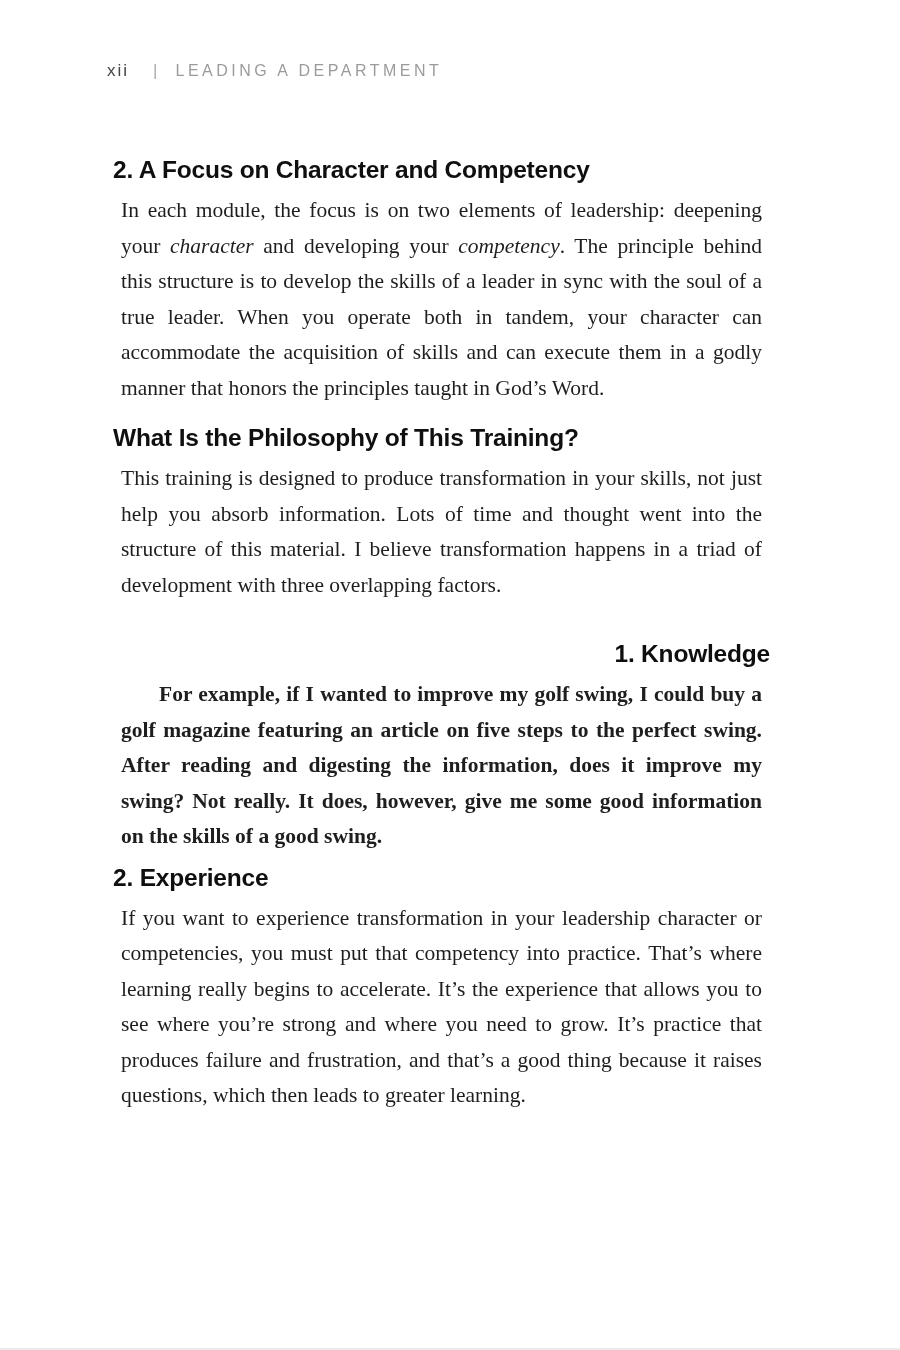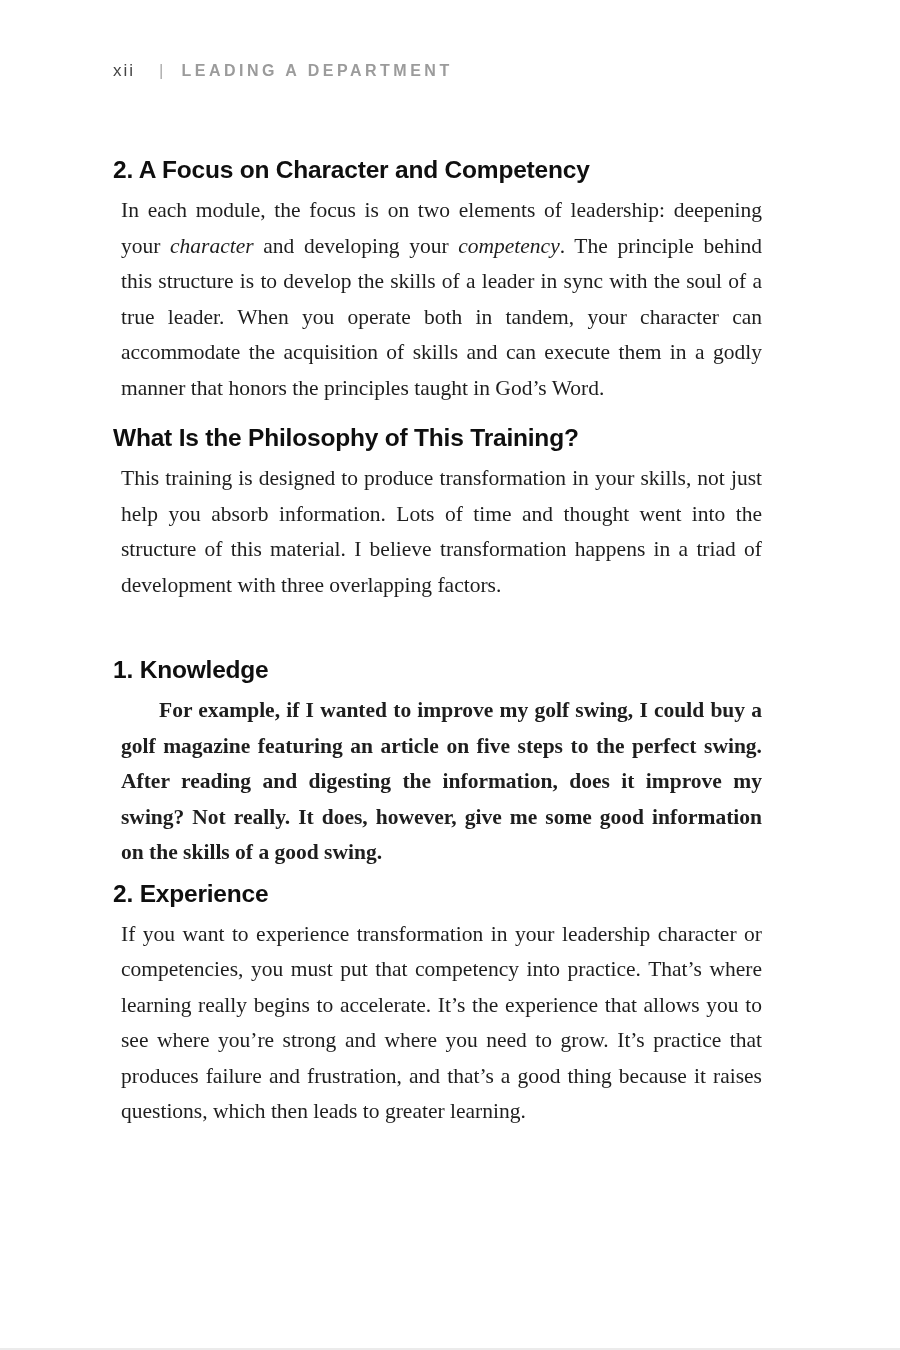--- a/index.html
+++ b/index.html
@@ -9,21 +9,21 @@
     width: 900px;
     height: 1350px;
     margin: 0 auto;
     background: #ffffff;
     overflow: hidden;
     font-family: "Liberation Serif", "DejaVu Serif", serif;
   }
   .running-header {
     position: absolute;
     top: 61px;
-    left: 113px;
+    left: 107px;
     display: flex;
     align-items: baseline;
     font-family: "Liberation Sans", sans-serif;
     line-height: 20px;
   }
   .folio {
     font-size: 17px;
     color: #454545;
     letter-spacing: 2px;
     margin-right: 24px;
@@ -31,40 +31,40 @@
   .hdr-sep {
     font-size: 17px;
     color: #ababab;
     margin-right: 18px;
     font-weight: 400;
   }
   .running-title {
     font-size: 16px;
     color: #9b9b9b;
     letter-spacing: 3.5px;
-    font-weight: 700;
+    font-weight: 400;
   }
   .content {
     position: absolute;
     left: 113px;
     top: 155px;
     width: 657px;
     color: #1e1e1e;
   }
   .bhead {
     font-family: "Liberation Sans", sans-serif;
     font-weight: bold;
     font-size: 24.5px;
     line-height: 30px;
     letter-spacing: -0.2px;
     color: #0f0f0f;
     margin: 0 0 7px 0;
   }
   .sec-philosophy .bhead { margin-top: 17px; }
-  .sec-knowledge .bhead  { margin-top: 52px; }
+  .sec-knowledge .bhead  { margin-top: 36px; text-align: right; }
   .sec-experience .bhead { }
   .body-para {
     font-size: 21.5px;
     line-height: 35.5px;
     text-align: justify;
     margin: 8px;
     color: #1e1e1e;
   }
   .body-para em { font-style: italic; }
   .body-para.indent { text-indent: 38px; font-weight: bold; }

